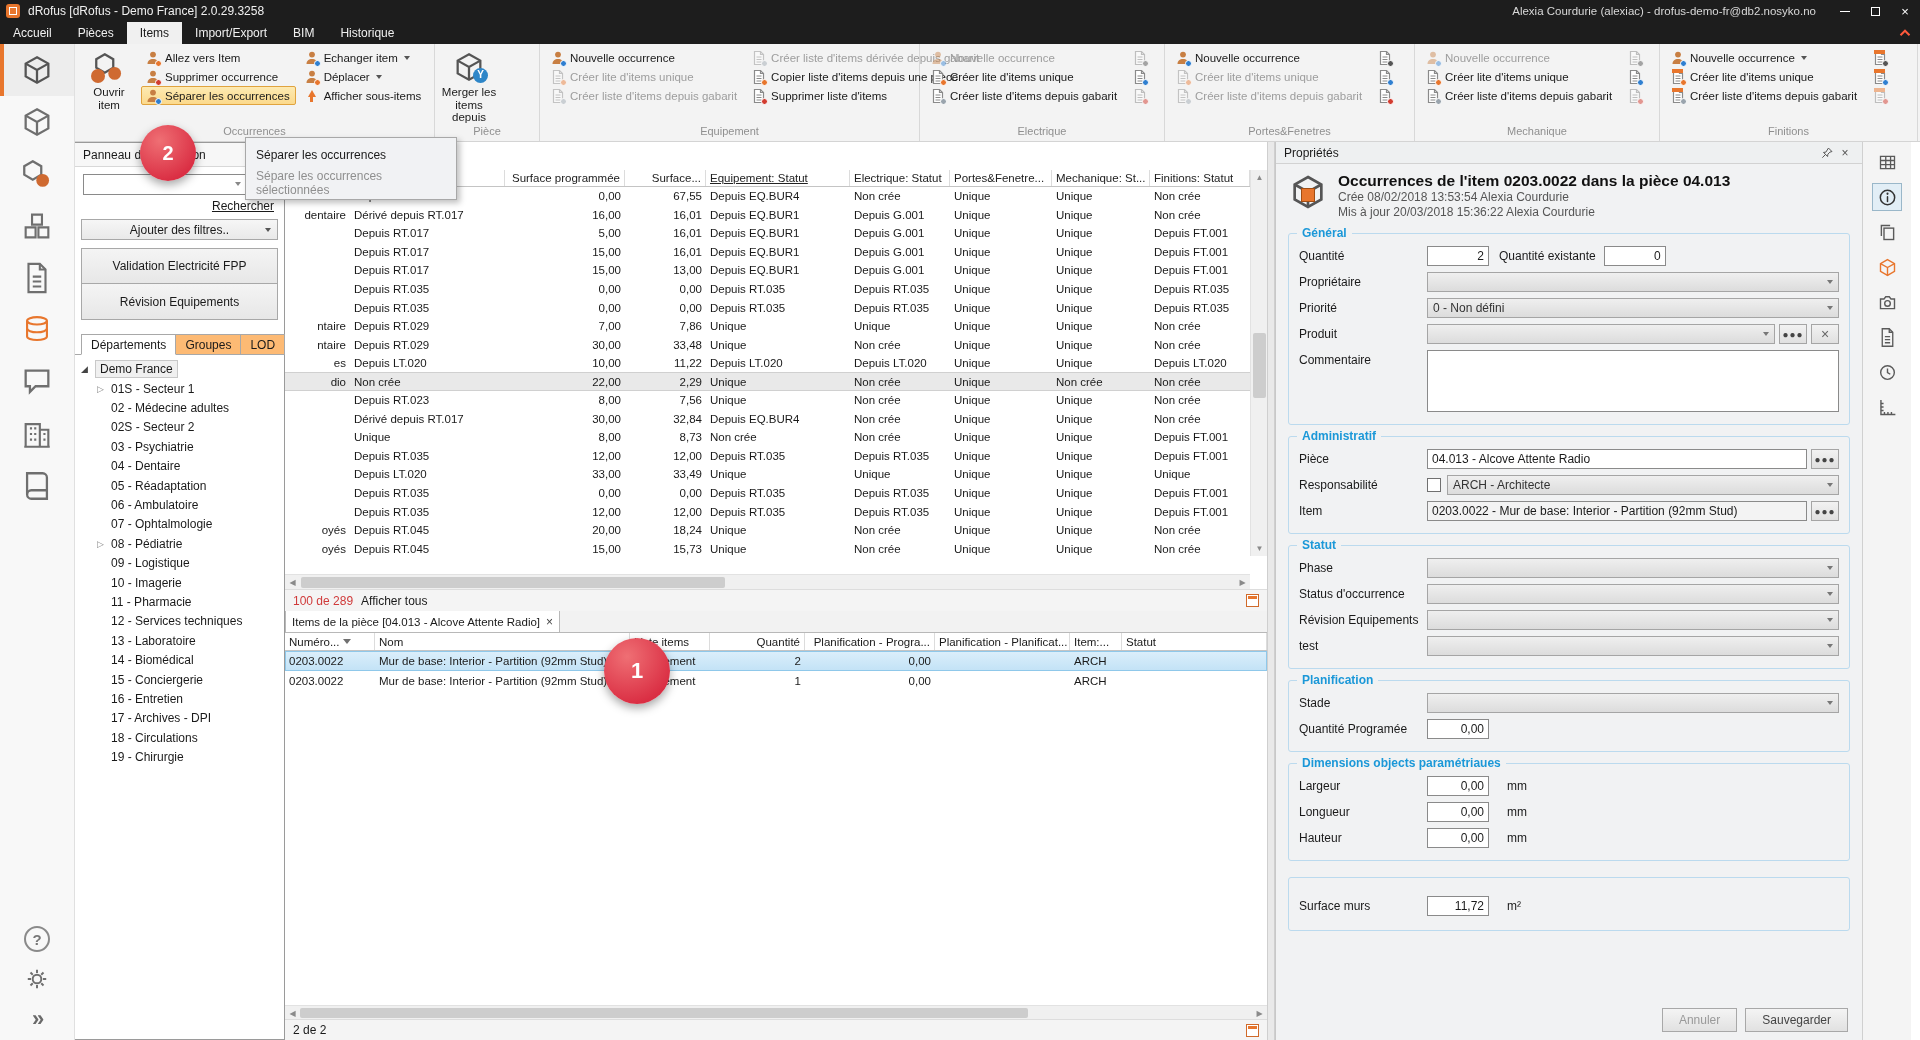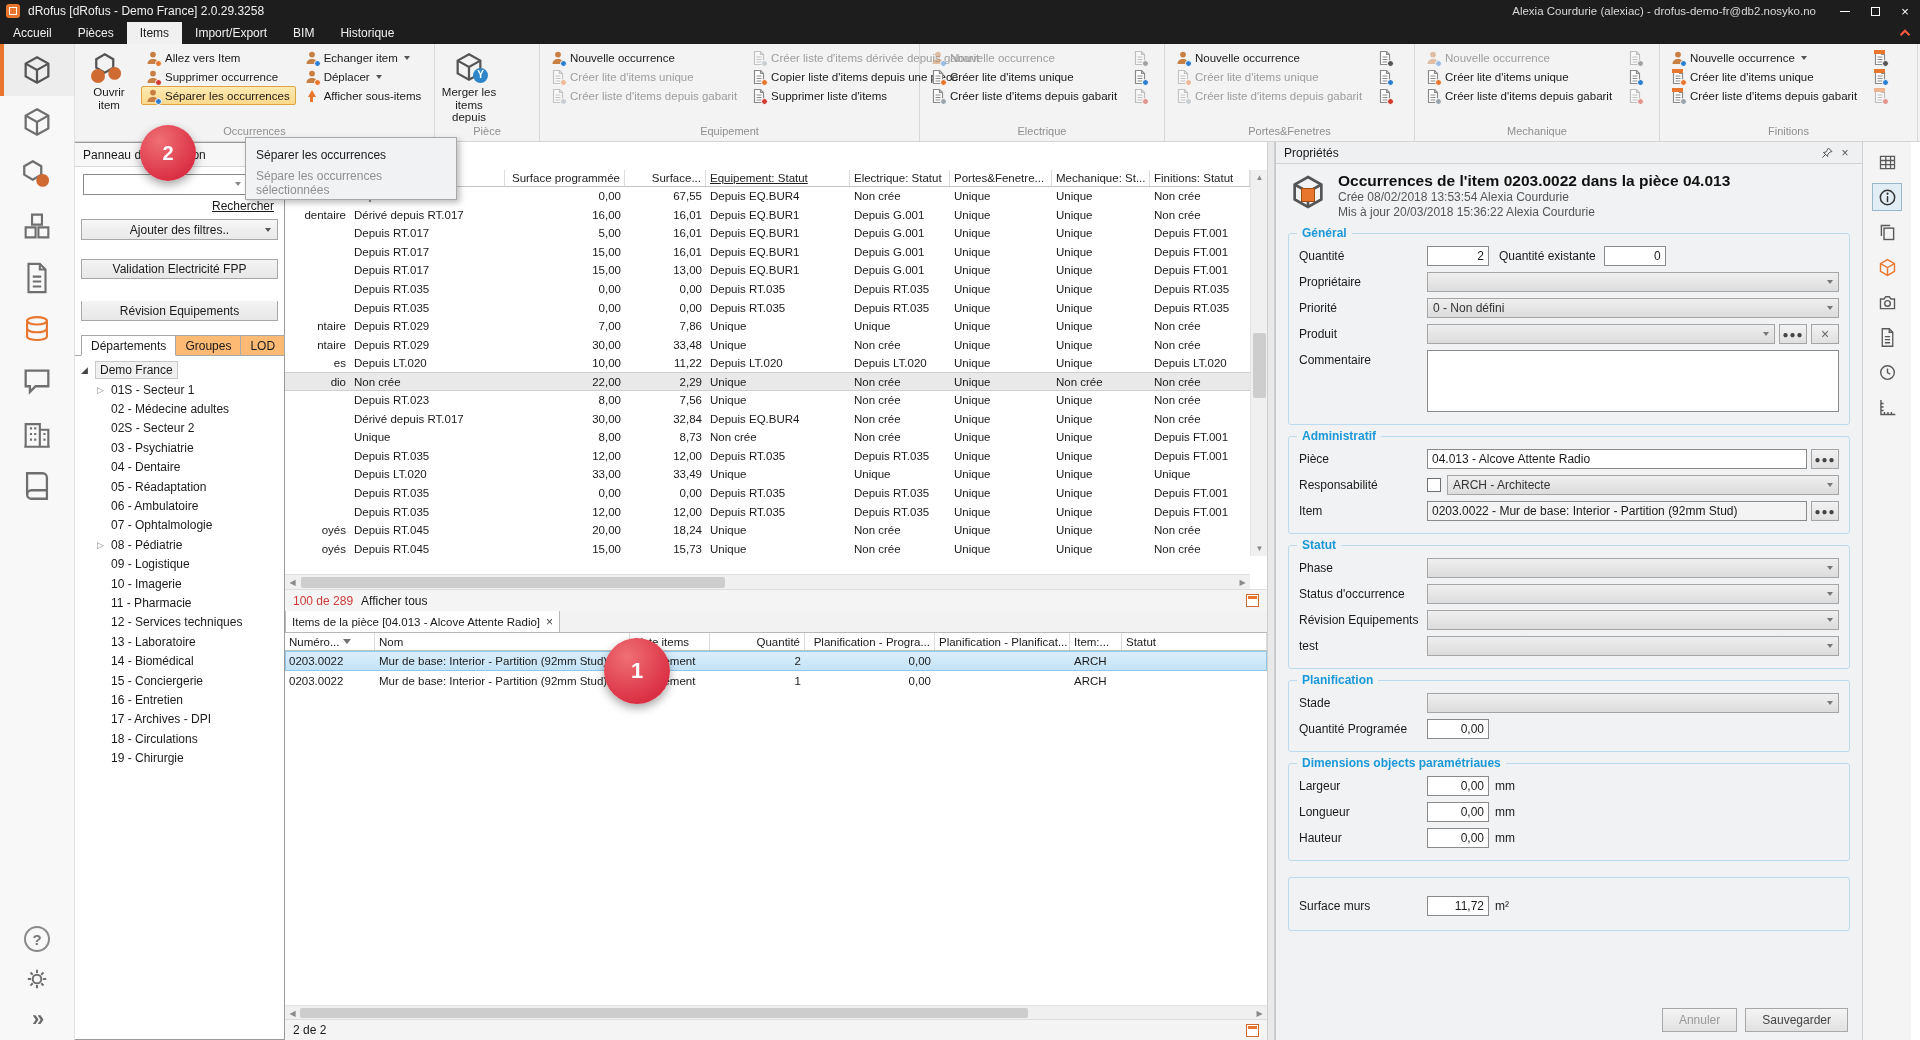--- a/index.html
+++ b/index.html
@@ -75,21 +75,21 @@
   .np-title { height:24px; display:flex; align-items:center; padding:0 8px; font-size:12px; border-bottom:1px solid #d8d8d8; background:#f7f7f7; }
   .np-search { display:flex; align-items:center; padding:6px 8px 2px; gap:4px; }
   .np-combo { flex:1; height:21px; border:1px solid #8a8a8a; background:#fff; display:flex; align-items:center; justify-content:flex-end; padding-right:4px; }
   .np-combo .caret { border-top-color:#888; }
   .np-glass { width:26px; height:22px; display:flex; align-items:center; justify-content:center; color:#555; }
   .np-glass svg { width:16px; height:16px; }
   .np-rech { text-align:right; padding:2px 10px 4px; }
   .np-rech span { text-decoration:underline; }
   .np-filter { margin:2px 6px 8px; height:21px; border:1px solid #a8a8a8; background:linear-gradient(#f6f6f6,#e9e9e9); display:flex; align-items:center; justify-content:center; position:relative; }
   .np-filter .caret { position:absolute; right:6px; border-top-color:#555; }
-  .np-saved { margin:11px 6px; height:20px; border:1px solid #a8a8a8; background:linear-gradient(#f4f4f4,#e7e7e7); display:flex; align-items:center; justify-content:center; }
+  .np-saved { margin:0 6px; height:36px; border:1px solid #a8a8a8; background:linear-gradient(#f4f4f4,#e7e7e7); display:flex; align-items:center; justify-content:center; }
   .np-saved + .np-saved { border-top:none; }
   .np-tabs { display:flex; margin:8px 0 0 6px; }
   .np-tab { height:21px; padding:0 9px; border:1px solid #a8a8a8; background:#fdba74; display:flex; align-items:center; font-size:12px; }
   .np-tab.active { background:#fff; border-bottom-color:#fff; position:relative; z-index:2; }
   .np-tab + .np-tab { border-left:none; }
   .np-tree { flex:1; border-top:1px solid #a8a8a8; margin-top:-1px; padding-top:4px; overflow:hidden; }
   .tree-root { display:flex; align-items:center; height:20px; padding-left:6px; gap:4px; }
   .tree-root .lbl { border:1px solid #c8c8c8; background:#f0f0f0; padding:0 4px; height:18px; display:flex; align-items:center; }
   .tree-exp { width:10px; color:#444; font-size:9px; font-family:"DejaVu Sans",sans-serif; }
   .tree-item { display:flex; align-items:center; height:19.4px; padding-left:22px; gap:4px; }
@@ -155,21 +155,21 @@
   .pr .lb { width:128px; flex:0 0 128px; font-size:12px; }
   .inp { height:20px; border:1px solid #8a8a8a; background:#fff; padding:0 4px; font-size:12px; display:flex; align-items:center; }
   .inp.num { width:62px; justify-content:flex-end; }
   .combo { height:20px; border:1px solid #a5a5a5; background:linear-gradient(#efefef,#dcdcdc); position:relative; display:flex; align-items:center; padding:0 18px 0 5px; font-size:12px; color:#333; }
   .combo .caret { position:absolute; right:5px; border-top-color:#777; }
   .grow { flex:1; }
   .dots-btn { width:28px; height:20px; margin-left:4px; border:1px solid #a5a5a5; background:linear-gradient(#f2f2f2,#e0e0e0); display:flex; align-items:center; justify-content:center; font-size:10px; letter-spacing:1px; color:#444; }
   .xclr-btn { width:28px; height:20px; margin-left:4px; border:1px solid #a5a5a5; background:linear-gradient(#f2f2f2,#e0e0e0); display:flex; align-items:center; justify-content:center; color:#666; font-size:14px; }
   .ta { height:62px; border:1px solid #8a8a8a; background:#fff; flex:1; }
   .cb { width:14px; height:14px; border:1px solid #707070; background:#fff; margin-right:6px; flex:0 0 14px; }
-  .unit { margin-left:6px; font-size:12px; }
+  .unit { margin-left:18px; font-size:12px; }
   .pp-buttons { height:40px; display:flex; align-items:center; justify-content:flex-end; gap:8px; padding:0 14px; }
   .btn { height:24px; padding:0 16px; border:1px solid #a8a8a8; background:linear-gradient(#f4f4f4,#e1e1e1); font-size:12px; display:flex; align-items:center; color:#444; }
   .btn.dis { color:#9a9a9a; }
 
   
   .right-strip { width:49px; background:#f4f4f4; border-left:1px solid #d0d0d0; display:flex; flex-direction:column; align-items:center; padding-top:6px; gap:7px; }
   .rs-item { width:30px; height:28px; display:flex; align-items:center; justify-content:center; color:#5a5a5a; border:1px solid transparent; }
   .rs-item svg { width:21px; height:21px; }
   .rs-item.active { border-color:#9ab7c9; background:#e2eef6; color:#333; }
   .rs-item.orange { color:#e8762d; }

